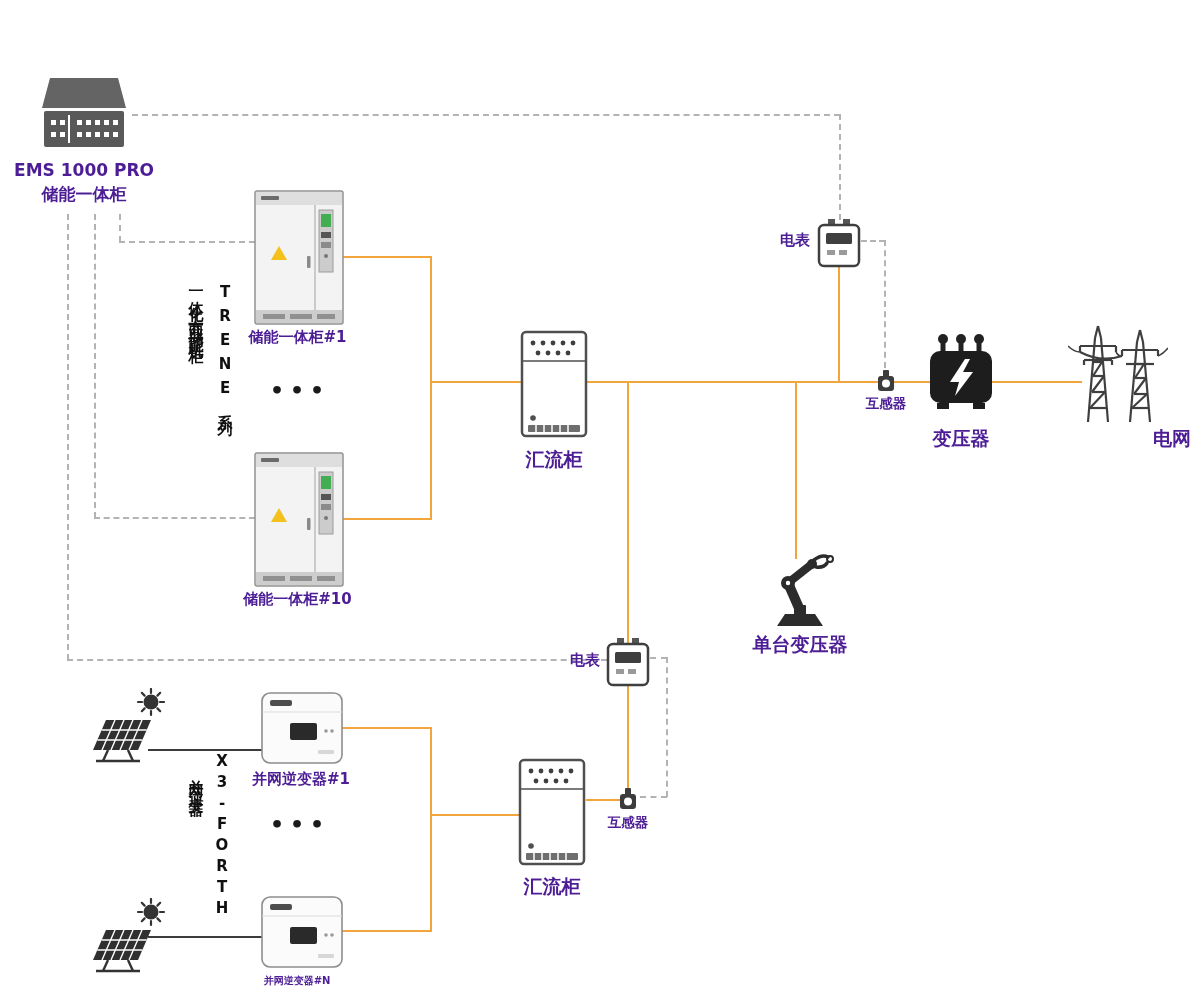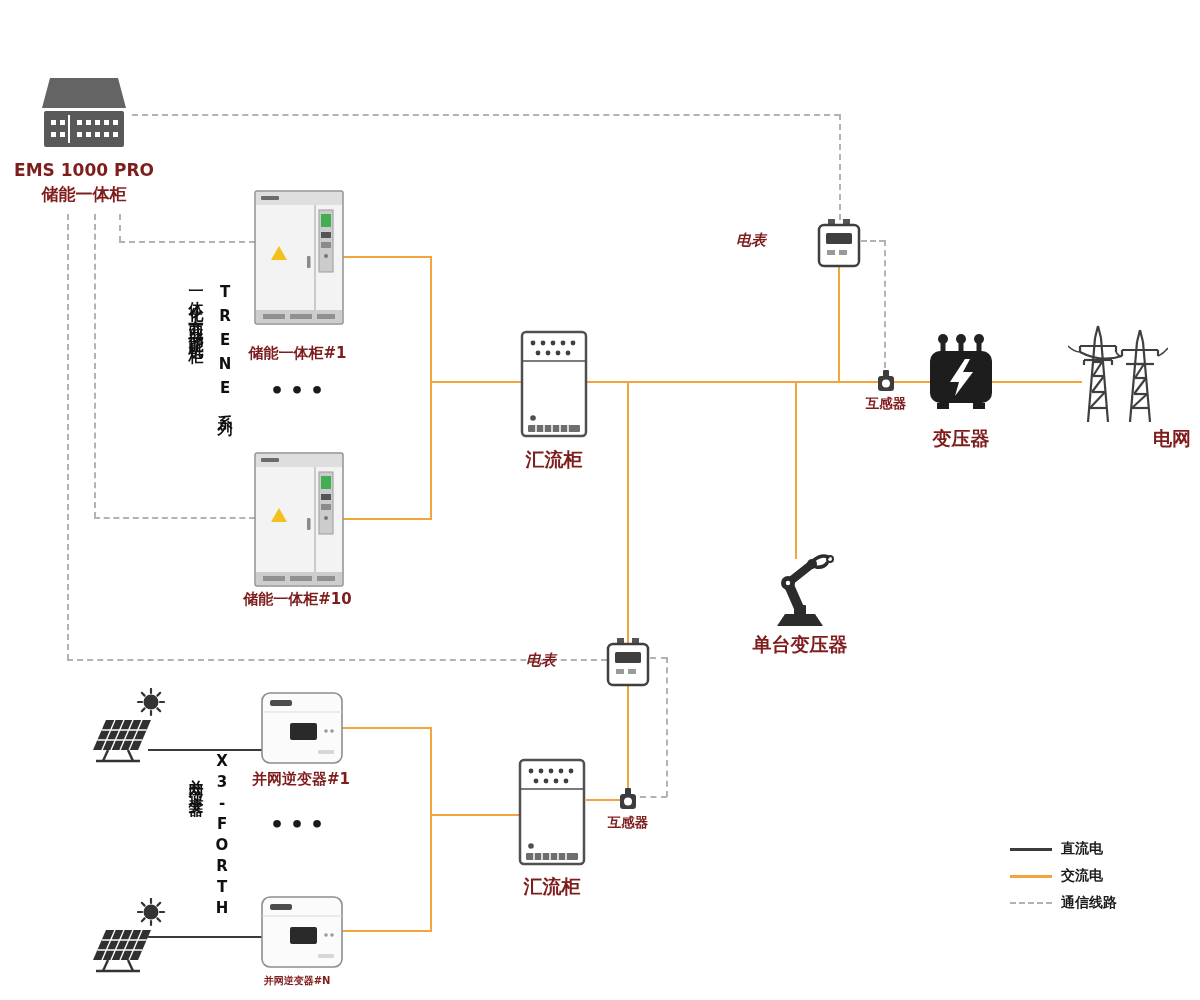--- a/index.html
+++ b/index.html
@@ -16,23 +16,23 @@
   .h{position:absolute;height:0;}
   .v{position:absolute;width:0;}
   .ac.h{border-top:2.5px solid var(--ac);}
   .ac.v{border-left:2.5px solid var(--ac);}
   .dc.h{border-top:2.5px solid var(--dc);}
   .comm.h{border-top:2px dashed var(--comm);}
   .comm.v{border-left:2px dashed var(--comm);}
 
   .icon{position:absolute;line-height:0;}
 
-  .lbl{position:absolute;font-weight:bold;color:#7f1d1d;}
+  .lbl{position:absolute;font-weight:bold;color:#4c1d95;}
   .center{text-align:center;}
-  .right{font-style:italic;}
+  .right{text-align:right;}
 
   .vtext{position:absolute;writing-mode:vertical-rl;text-orientation:upright;
          font-weight:bold;color:#101010;}
 
   .dots{position:absolute;text-align:center;font-weight:bold;color:#1a1a1a;
         font-size:22px;letter-spacing:6px;}
 
   .title{position:absolute;left:905px;top:10px;width:290px;text-align:center;
          font-size:33px;font-weight:bold;color:#0b0b0b;line-height:1.45;}
 
@@ -127,21 +127,21 @@
       <polygon points="25,56 17,70 33,70" fill="#f3c01c"></polygon>
       <rect x="53" y="66" width="3.5" height="12" rx="1" fill="#8a8a8a"></rect>
       <rect x="2" y="120" width="86" height="13" fill="#cdcdcd"></rect>
       <g fill="#909090">
         <rect x="9" y="124" width="22" height="5"></rect>
           <rect x="36" y="124" width="22" height="5"></rect>
           <rect x="63" y="124" width="18" height="5"></rect>
       </g>
     </svg>
   </div>
-  <div class="lbl center" style="left:230px;top:344px;width:135px;font-size:15px">储能一体柜#1</div>
+  <div class="lbl center" style="left:230px;top:328px;width:135px;font-size:15px">储能一体柜#1</div>
 
   <div class="dots" style="left:268px;top:378px;width:64px">•••</div>
 
   <div class="icon" style="left:254px;top:452px">
     <svg width="90" height="135" viewBox="0 0 90 135">
       <rect x="1" y="1" width="88" height="133" rx="2" fill="#f3f3f3" stroke="#919191" stroke-width="1.5"></rect>
       <rect x="2" y="2" width="86" height="13" fill="#dedede"></rect>
       <rect x="7" y="6" width="18" height="4" rx="1" fill="#6b6b6b"></rect>
       <line x1="61" y1="15" x2="61" y2="120" stroke="#bdbdbd" stroke-width="1.5"></line>
       <rect x="65" y="20" width="14" height="62" fill="#cccccc" stroke="#9c9c9c" stroke-width="1"></rect>
@@ -423,28 +423,14 @@
       <line x1="2" y1="24" x2="82" y2="24" stroke="#dcdcdc" stroke-width="1.2"></line>
       <rect x="10" y="12" width="22" height="6" rx="2" fill="#4d4d4d"></rect>
       <rect x="30" y="35" width="27" height="17" rx="2" fill="#2a2a2a"></rect>
       <circle cx="66" cy="43" r="1.8" fill="#9a9a9a"></circle>
         <circle cx="72" cy="43" r="1.8" fill="#9a9a9a"></circle>
       <rect x="58" y="62" width="16" height="4" rx="1" fill="#d7d7d7"></rect>
     </svg>
   </div>
   <div class="lbl center" style="left:226px;top:974px;width:142px;font-size:10px">并网逆变器#N</div>
 
-  <div class="legend">
-    <div class="legend-row">
-      <span class="legend-line ls-dc"></span>
-      <span>直流电</span>
-    </div>
-    <div class="legend-row">
-      <span class="legend-line ls-ac"></span>
-      <span>交流电</span>
-    </div>
-    <div class="legend-row">
-      <span class="legend-line ls-comm"></span>
-      <span>通信线路</span>
-    </div>
-  </div>
 
 </div>
 
 </body></html>

